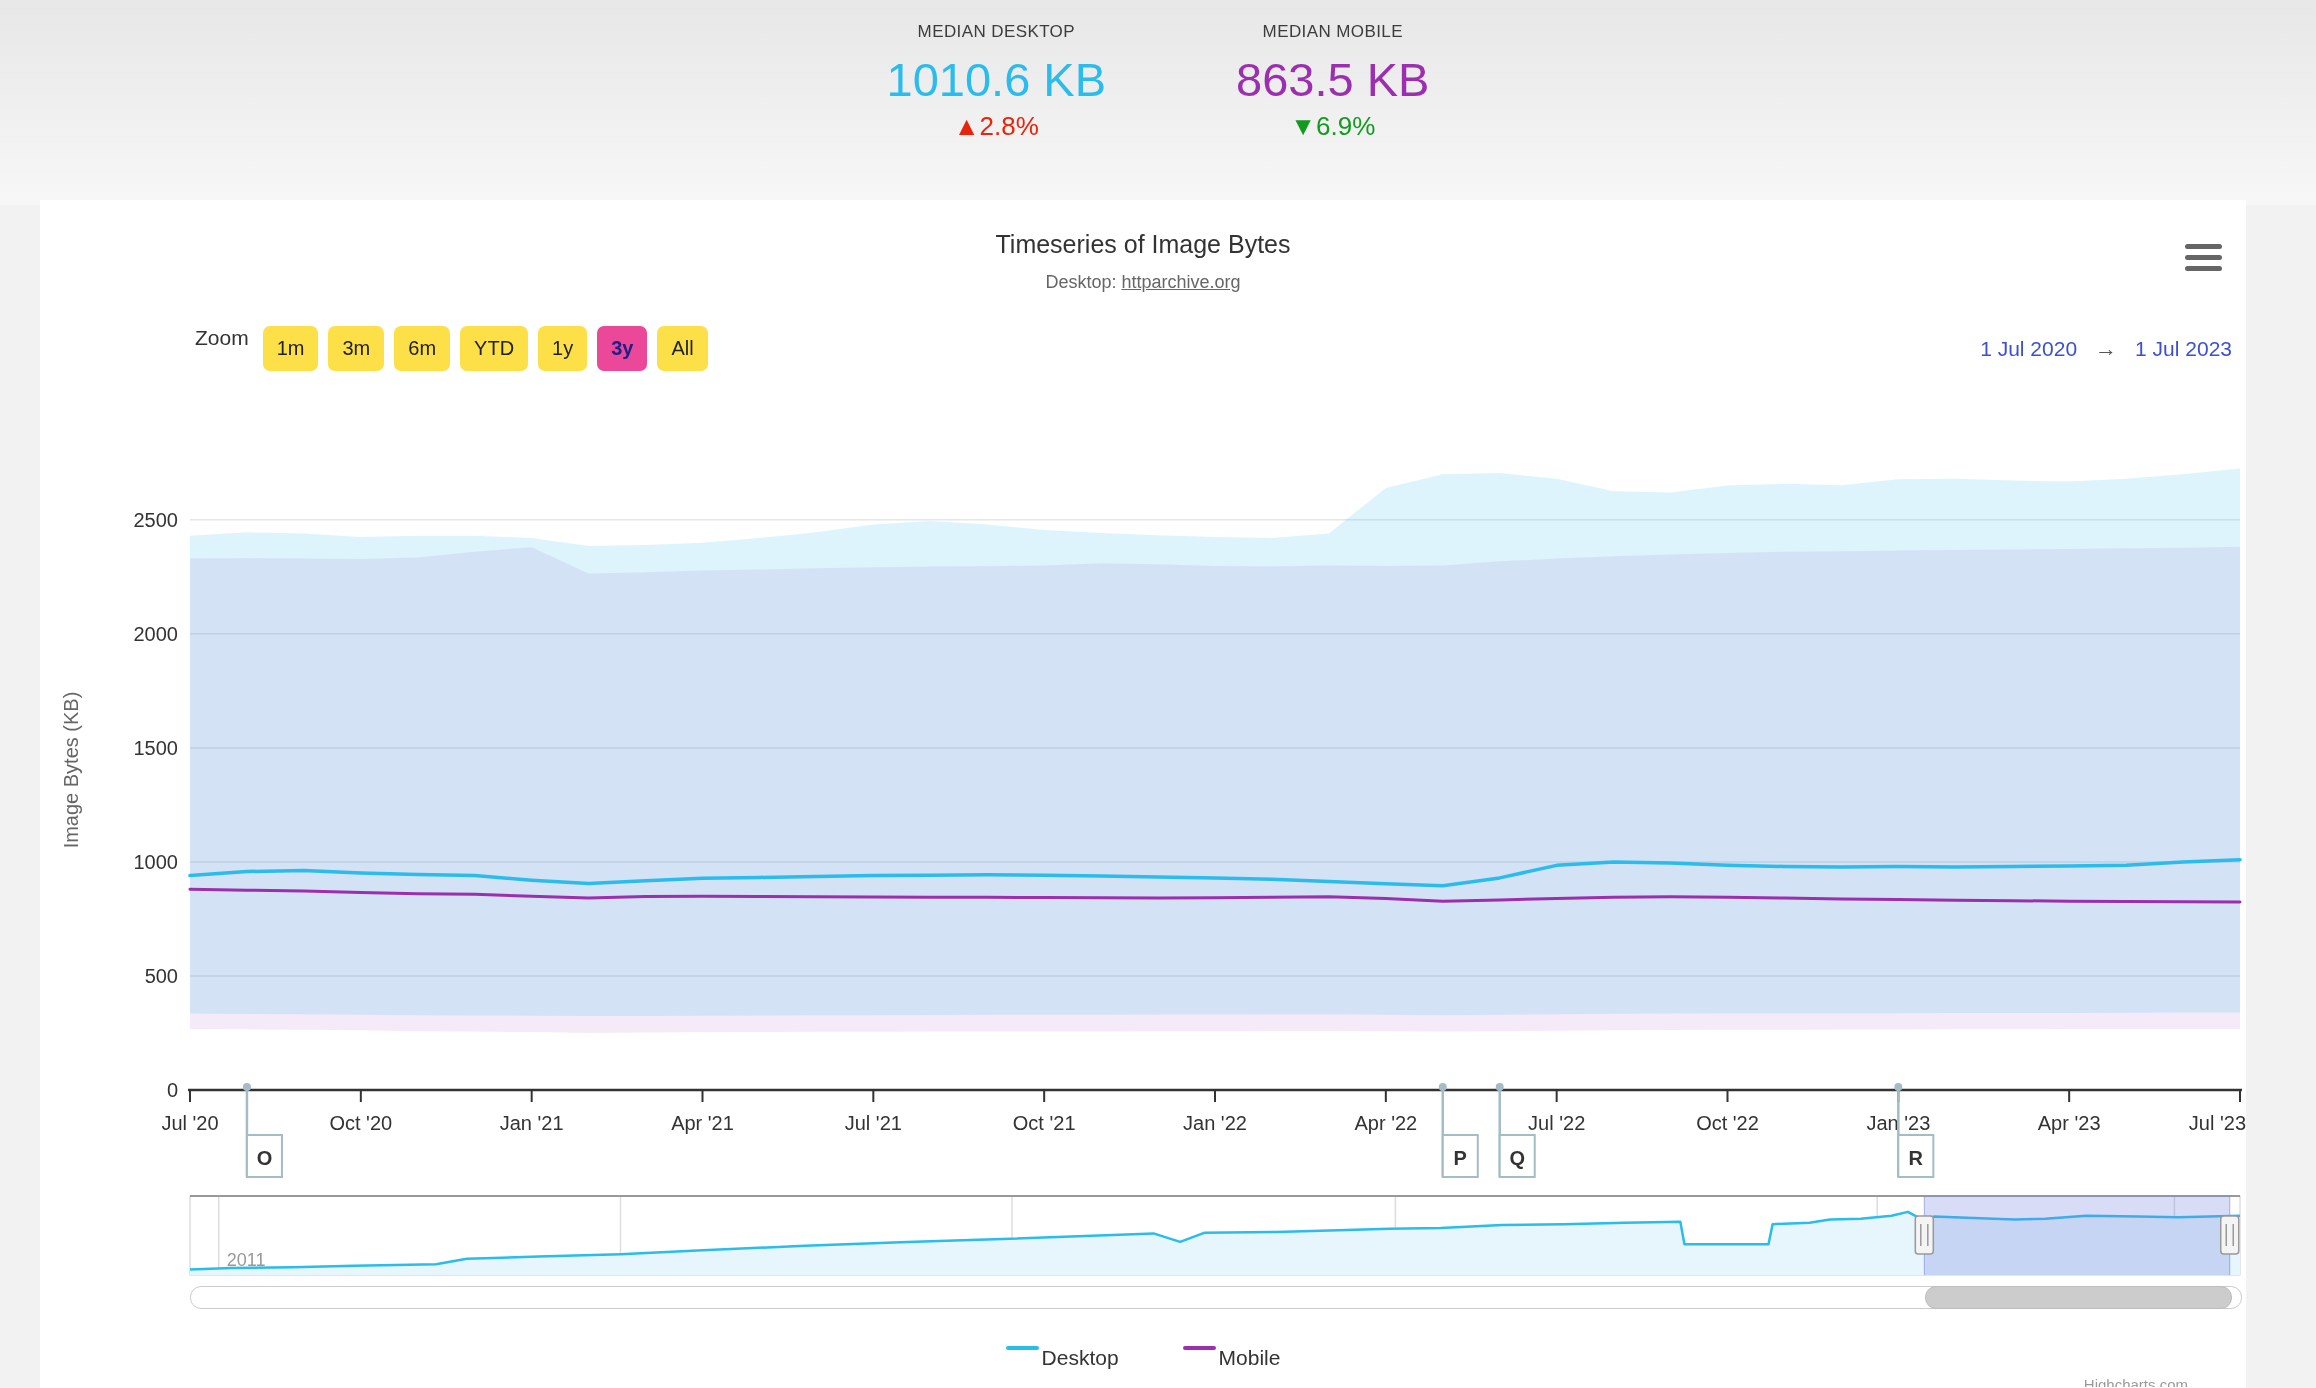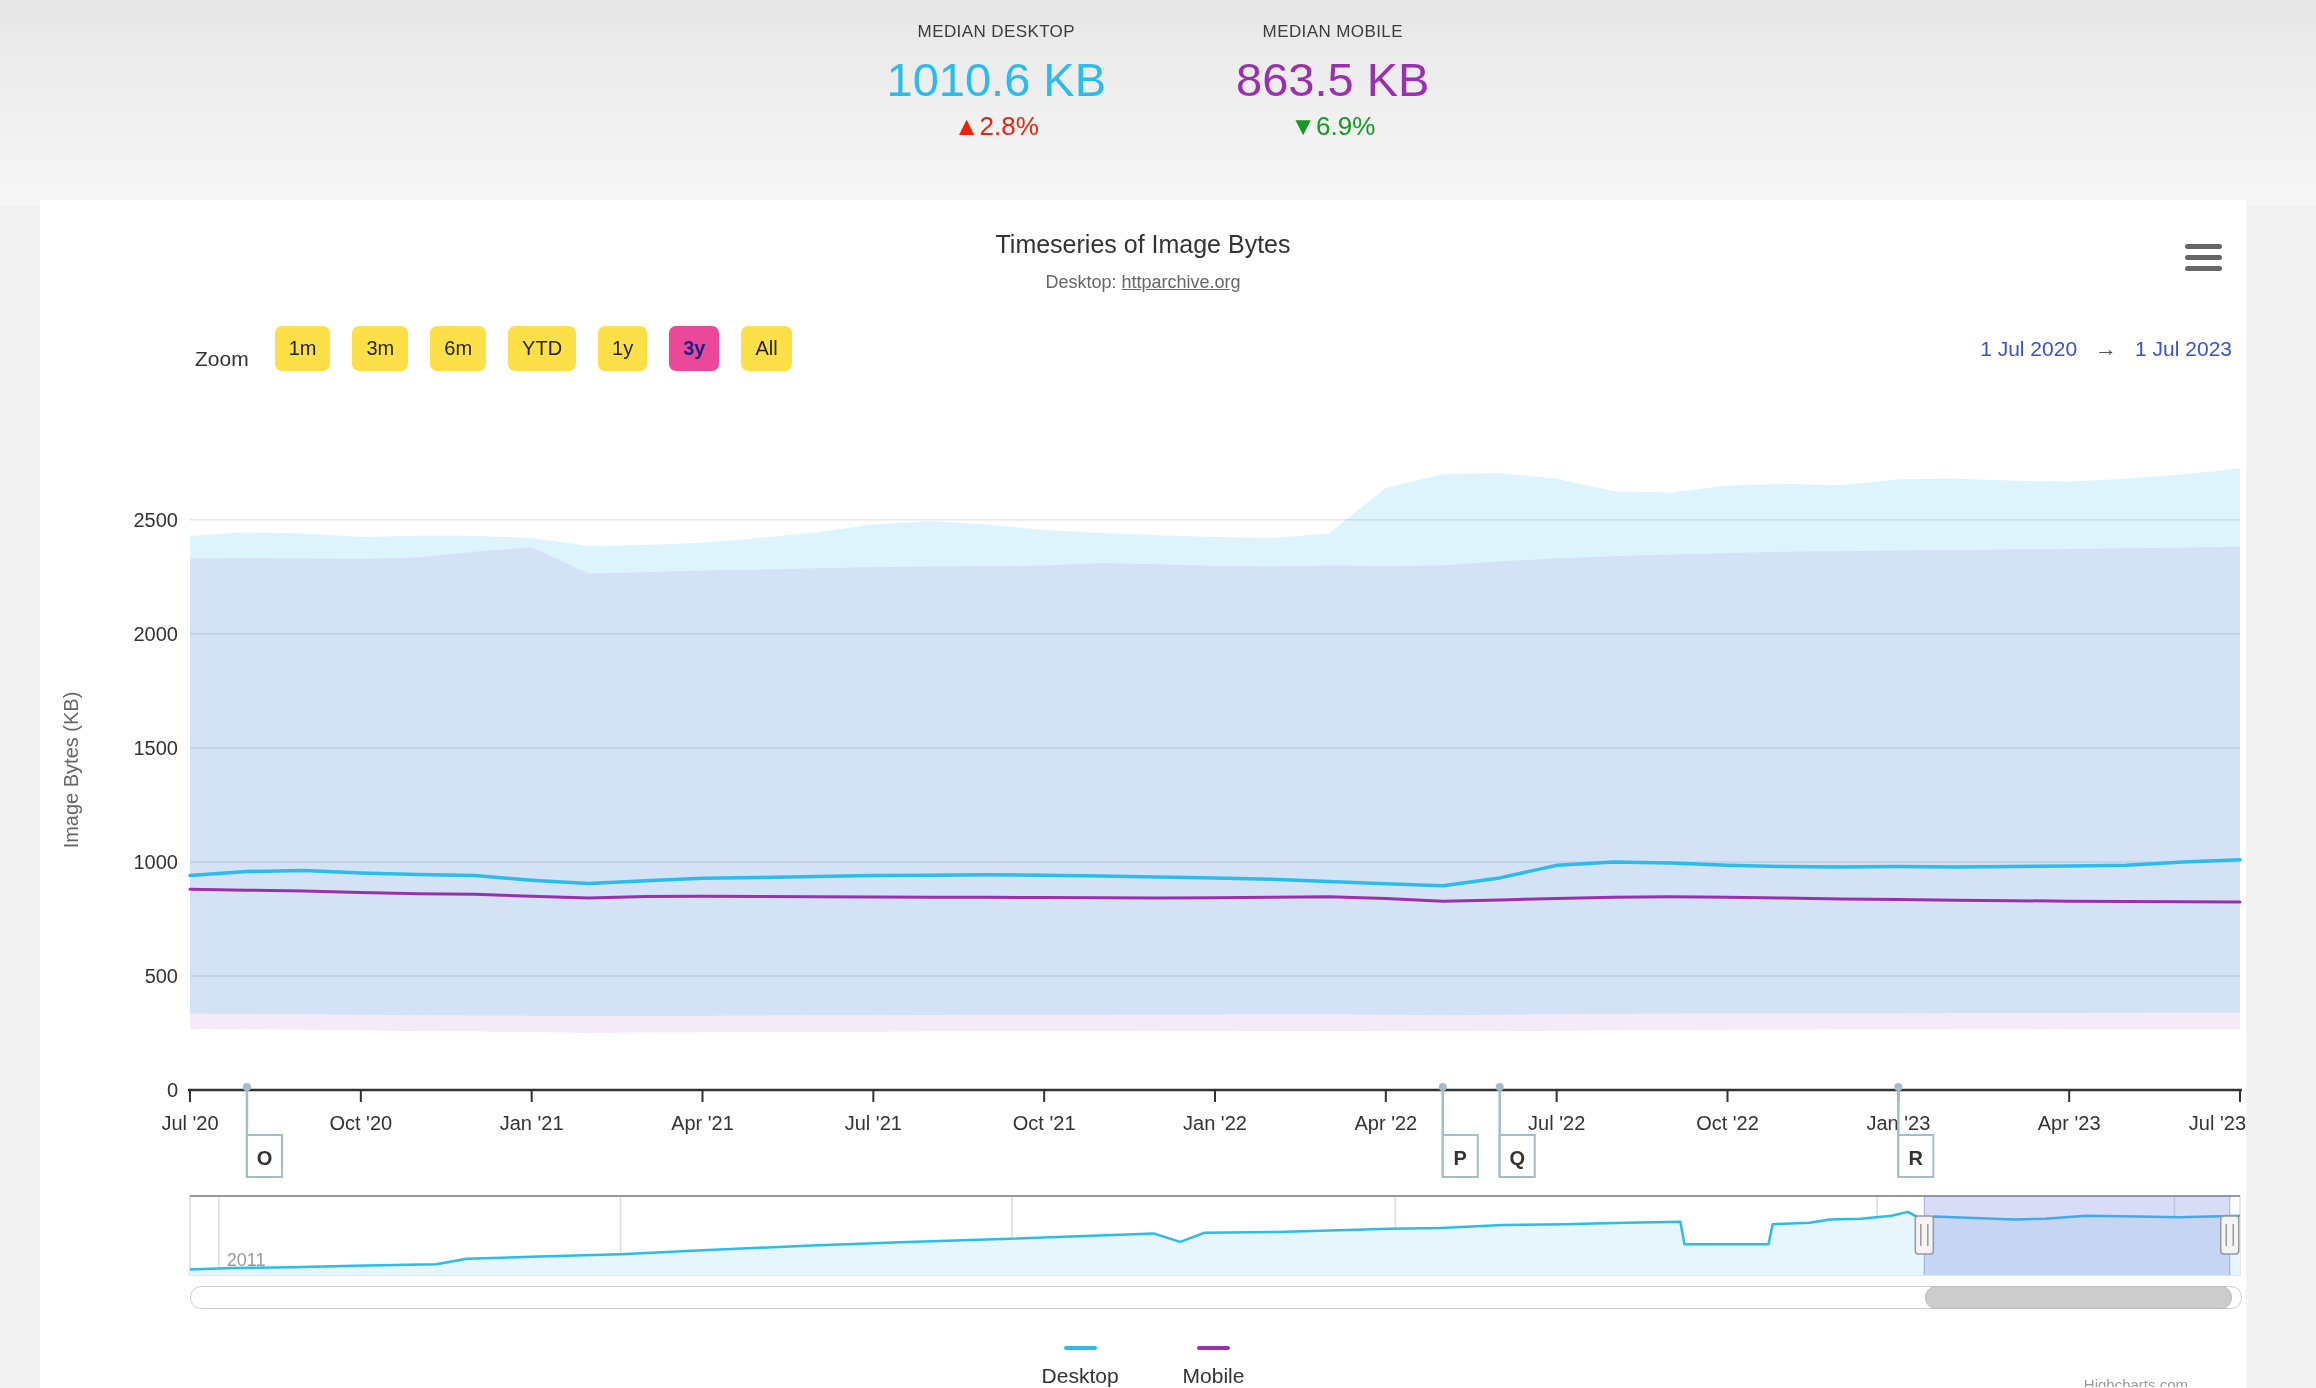--- a/index.html
+++ b/index.html
@@ -19,42 +19,42 @@
   
   .card{position:absolute;left:40px;top:200px;width:2206px;height:1188px;background:#fff;}
   .chart-title{position:absolute;top:30px;left:0;width:100%;text-align:center;
     font-size:25px;color:#333;}
   .chart-subtitle{position:absolute;top:72px;left:0;width:100%;text-align:center;
     font-size:18px;color:#666;}
   .chart-subtitle a{color:#666;text-decoration:underline;}
   .menu-icon{position:absolute;top:44px;right:24px;width:37px;cursor:pointer;}
   .menu-icon .bar{height:5px;background:#666;border-radius:2.5px;margin-bottom:6px;}
   
-  .rangerow{position:absolute;top:126px;left:155px;display:flex;align-items:flex-end;height:45px;gap:12px;}
+  .rangerow{position:absolute;top:126px;left:155px;display:flex;align-items:flex-start;height:45px;}
   .zoomlabel{font-size:21px;color:#333;margin-right:14px;}
   .rbtn{height:45px;line-height:45px;padding:0 14px;margin-right:10px;font-size:20px;
     background:#fde047;border-radius:7px;color:#222;cursor:pointer;}
   .rbtn.selected{background:#ec4899;font-weight:bold;color:#1d2087;}
   .daterange{position:absolute;top:136px;right:14px;display:flex;align-items:center;
     gap:18px;font-size:21px;color:var(--c-dates,#3a4fd4);}
   .daterange .arrow{color:#555;font-size:22px;}
   .daterange .dateinput{cursor:text;}
   
   svg text{font-family:"Liberation Sans",sans-serif;}
   #main-chart-svg{position:absolute;left:0;top:230px;}
   #nav-svg{position:absolute;left:0;top:990px;}
   
   .scrollbar{position:absolute;left:150px;top:1086px;width:2050px;height:21px;
     background:#fff;border:1px solid #ccc;border-radius:11px;}
   .scroll-thumb{position:absolute;top:-1px;height:21px;background:#ccc;
     border:1px solid #bdbdbd;border-radius:11px;}
   
   .legend{position:absolute;top:1146px;left:0;width:100%;display:flex;
     justify-content:center;gap:64px;}
-  .legend-item{display:flex;align-items:center;gap:14px;cursor:pointer;flex-direction:column;}
+  .legend-item{display:flex;align-items:flex-start;gap:3px;cursor:pointer;}
   .legend-swatch{width:33px;height:4px;border-radius:2px;}
   .legend-label{font-size:21px;color:#333;}
   .credits{position:absolute;right:58px;top:1176px;height:11px;overflow:hidden;
     font-size:15px;color:#999;}
 </style>
 </head>
 <body>
 
 <div class="topband"></div>
 

